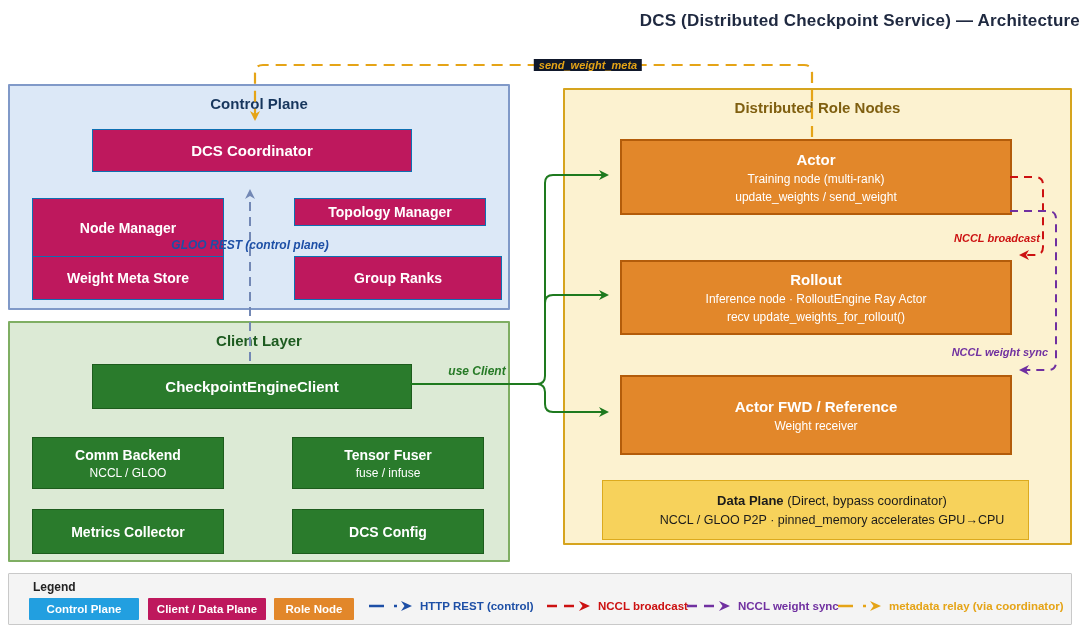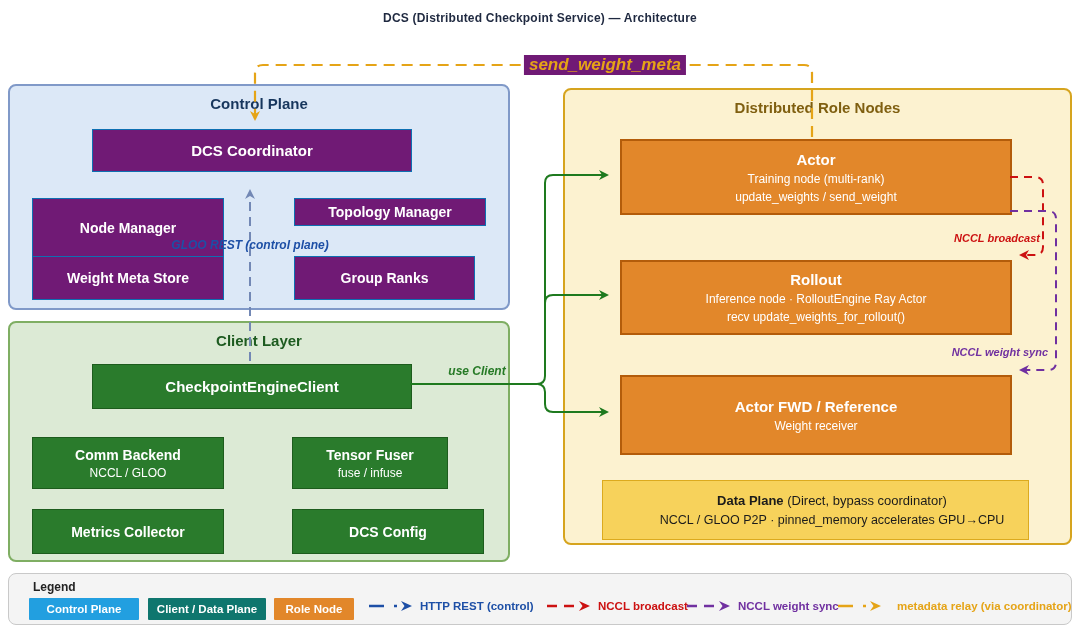--- a/index.html
+++ b/index.html
@@ -1,51 +1,51 @@
 <!DOCTYPE html>
 <html><head>
 <meta charset="utf-8">
 <style>
   html,body { margin:0; padding:0; background:#fff; }
   .stage {
     position:relative; width:1080px; height:637px; background:#ffffff;
     font-family:"Liberation Sans", sans-serif; overflow:hidden;
   }
   .diagram-title {
-    position:absolute; top:11px; left:0; width:100%; text-align:center;
-    font-size:12px; font-weight:bold; color:#1f2940; letter-spacing:0.2px;
+    position:absolute; top:11px; left:0; width:100%; text-align:right;
+    font-size:17px; font-weight:bold; color:#1f2940; letter-spacing:0.2px;
   }
   
-  .container { position:absolute; box-sizing:border-box; border-radius:8px; }
+  .container { position:absolute; box-sizing:border-box; border-radius:1px; }
   .cp { left:8px; top:84px; width:502px; height:226px; background:#dce8f7; border:2px solid #8099c8; }
   .cl { left:8px; top:321px; width:502px; height:241px; background:#dcead5; border:2px solid #7fae63; }
   .rn { left:563px; top:88px; width:509px; height:457px; background:#fcf2d0; border:2px solid #d6a41e; }
   .container-header { position:absolute; top:9px; left:0; width:100%; text-align:center; font-size:15px; font-weight:bold; }
   .cp .container-header { color:#17365d; }
   .cl .container-header { color:#1d5b20; }
   .rn .container-header { color:#7f5f10; }
   
   .node { position:absolute; box-sizing:border-box; display:flex; flex-direction:column;
           align-items:center; justify-content:center; text-align:center; color:#fff; }
-  .node-blue  { background:#701a75; border:1.5px solid #0e6fb2; }
+  .node-blue  { background:#be185d; border:1.5px solid #0e6fb2; }
   .node-green { background:#2a7b2c; border:1.5px solid #1d5c1d; }
   .node-orange{ background:#e2872a; border:2px solid #b35c0a; }
   .node-yellow{ background:#f7d25b; border:1.5px solid #dcaa1e; color:#1b1b1b; }
   .node-title { font-size:14px; font-weight:bold; }
   .node-title-lg { font-size:15px; font-weight:bold; }
   .node-sub { font-size:12px; margin-top:3px; }
   .o-line { font-size:12px; margin-top:4px; }
   .dp-line1 { font-size:13px; }
   .dp-line1 b { font-weight:bold; }
   .dp-line2 { font-size:12.5px; margin-top:5px; }
   
   svg.wires { position:absolute; left:0; top:0; width:1080px; height:637px; pointer-events:none; }
   
   .edge-label { position:absolute; font-weight:bold; font-style:italic; white-space:nowrap; }
-  .lbl-meta   { left:588px; top:65px;  transform:translate(-50%,-50%); font-size:17px; background:#701a75; padding:0 5px;margin-left:17px; }
+  .lbl-meta   { left:588px; top:65px;  transform:translate(-50%,-50%); font-size:11px; background:#0f172a; padding:0 5px; }
   .lbl-http   { left:250px; top:245px; transform:translate(-50%,-50%); font-size:12px; }
   .lbl-use    { left:477px; top:371px; transform:translate(-50%,-50%); font-size:12px; }
   .lbl-bcast  { left:1040px; top:238px; transform:translate(-100%,-50%); font-size:11px; }
   .lbl-wsync  { left:1048px; top:352px; transform:translate(-100%,-50%); font-size:11px; }
   
   .legend { left:8px; top:573px; width:1064px; height:52px; background:#f4f4f4; border:1.5px solid #c9c9c9; }
   .legend-title { position:absolute; left:24px; top:6px; font-size:12px; font-weight:bold; color:#222; }
   .swatch { position:absolute; top:24px; height:22px; box-sizing:border-box; display:flex; align-items:center;
             justify-content:center; color:#fff; font-size:11.5px; font-weight:bold; border-radius:1px; }
   .sw0 { left:20px;  width:110px; }
@@ -61,31 +61,31 @@
 <div class="stage">
 
   <div class="diagram-title">DCS (Distributed Checkpoint Service) — Architecture</div>
 
   <div class="container cp">
     <div class="container-header">Control Plane</div>
     <div class="node node-blue node-title-lg" style="left:82px; top:43px; width:320px; height:43px;">DCS Coordinator</div>
     <div class="node node-blue node-title" style="left:22px; top:112px; width:192px; height:60px;">Node Manager</div>
     <div class="node node-blue node-title" style="left:284px; top:112px; width:192px; height:28px;">Topology Manager</div>
     <div class="node node-blue node-title" style="left:22px; top:170px; width:192px; height:44px;">Weight Meta Store</div>
-    <div class="node node-blue node-title" style="left:284px; top:170px; width:181px; height:44px;">Group Ranks</div>
+    <div class="node node-blue node-title" style="left:284px; top:170px; width:208px; height:44px;">Group Ranks</div>
   </div>
 
   <div class="container cl">
     <div class="container-header">Client Layer</div>
     <div class="node node-green node-title-lg" style="left:82px; top:41px; width:320px; height:45px;">CheckpointEngineClient</div>
     <div class="node node-green" style="left:22px; top:114px; width:192px; height:52px;">
       <div class="node-title">Comm Backend</div>
       <div class="node-sub">NCCL / GLOO</div>
     </div>
-    <div class="node node-green" style="left:282px; top:114px; width:156px; height:52px;">
+    <div class="node node-green" style="left:282px; top:114px; width:192px; height:52px;">
       <div class="node-title">Tensor Fuser</div>
       <div class="node-sub">fuse / infuse</div>
     </div>
     <div class="node node-green node-title" style="left:22px; top:186px; width:192px; height:45px;">Metrics Collector</div>
     <div class="node node-green node-title" style="left:282px; top:186px; width:192px; height:45px;">DCS Config</div>
   </div>
 
   <div class="container rn">
     <div class="container-header">Distributed Role Nodes</div>
     <div class="node node-orange" style="left:55px; top:49px; width:392px; height:76px;">
@@ -138,21 +138,21 @@
   <div class="edge-label lbl-meta" style="color: rgb(229, 164, 23);">send_weight_meta</div>
   <div class="edge-label lbl-http" style="color: rgb(29, 79, 166);">GLOO REST (control plane)</div>
   <div class="edge-label lbl-use" style="color: rgb(38, 122, 38);">use Client</div>
   <div class="edge-label lbl-bcast" style="color: rgb(204, 17, 17);">NCCL broadcast</div>
   <div class="edge-label lbl-wsync" style="color: rgb(112, 48, 160);">NCCL weight sync</div>
 
   <div class="container legend">
     <div class="legend-title">Legend</div>
 
     <div class="swatch sw0" style="background: rgb(34, 159, 224);">Control Plane</div>
-    <div class="swatch sw1" style="background: #0f766e;">Client / Data Plane</div>
+    <div class="swatch sw1" style="background: #be185d;">Client / Data Plane</div>
     <div class="swatch sw2" style="background: rgb(226, 135, 42);">Role Node</div>
 
     <div class="arrow-item ai0">
       <svg width="46" height="12">
         <line x1="1" y1="6" x2="29" y2="6" stroke="#1d4fa6" stroke-width="2.5" stroke-dasharray="15 10"></line>
         <path d="M33 1 L44 6 L33 11 L36.5 6 Z" fill="#1d4fa6"></path>
         </svg>
       <span class="a-label" style="color: rgb(29, 79, 166);">HTTP REST (control)</span>
     </div>
     <div class="arrow-item ai1">
@@ -167,17 +167,17 @@
         <line x1="1" y1="6" x2="29" y2="6" stroke="#7030a0" stroke-width="2.5" stroke-dasharray="10 7"></line>
         <path d="M33 1 L44 6 L33 11 L36.5 6 Z" fill="#7030a0"></path>
         </svg>
       <span class="a-label" style="color: rgb(112, 48, 160);">NCCL weight sync</span>
     </div>
     <div class="arrow-item ai3">
       <svg width="46" height="12">
         <line x1="1" y1="6" x2="29" y2="6" stroke="#e5a417" stroke-width="2.5" stroke-dasharray="15 10"></line>
         <path d="M33 1 L44 6 L33 11 L36.5 6 Z" fill="#e5a417"></path>
         </svg>
-      <span class="a-label" style="color: rgb(229, 164, 23); margin-left: 8px;">metadata relay (via coordinator)</span>
+      <span class="a-label" style="color: rgb(229, 164, 23);">metadata relay (via coordinator)</span>
     </div>
   </div>
 
 </div>
 
 </body></html>

